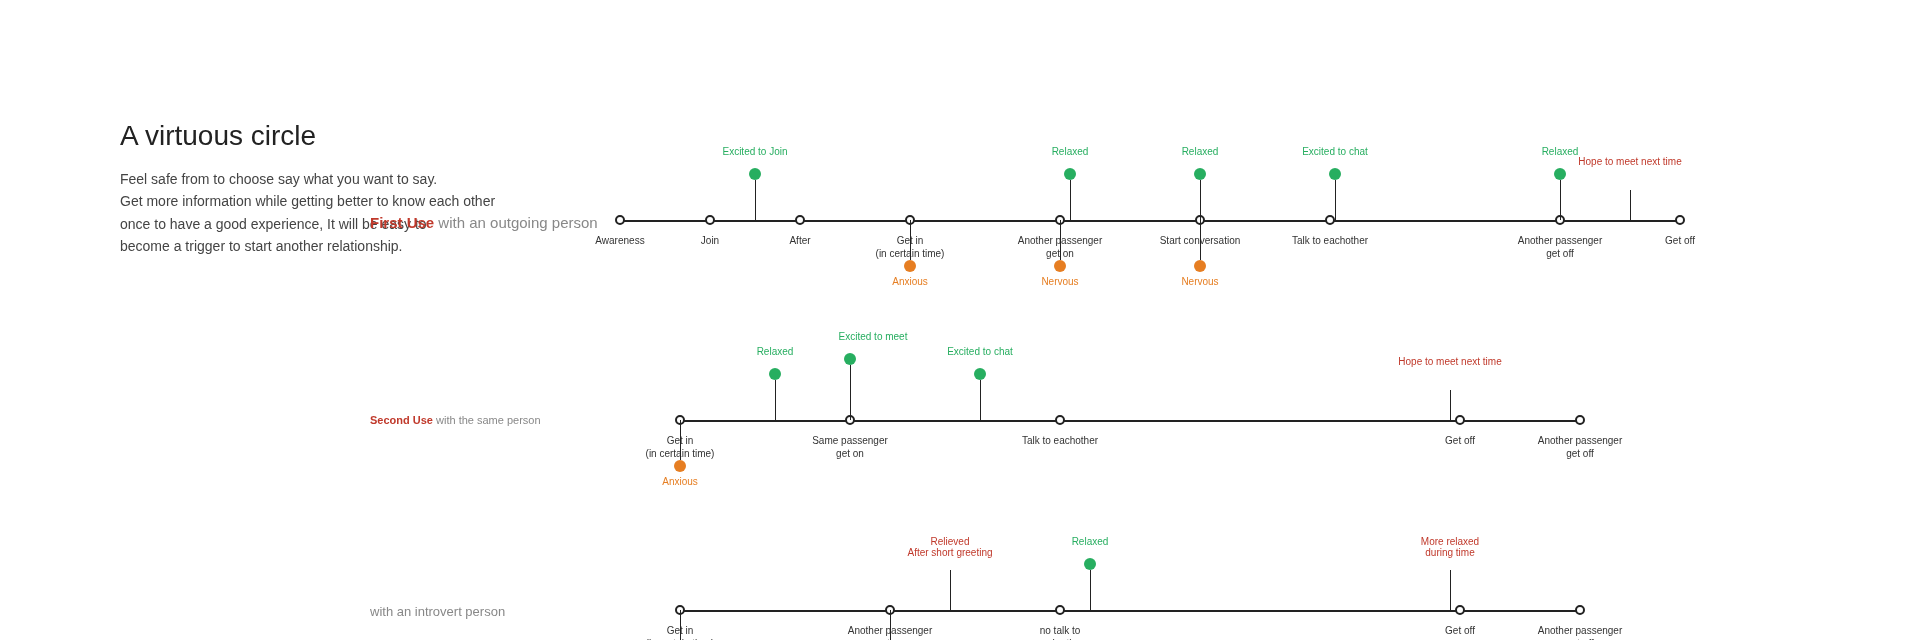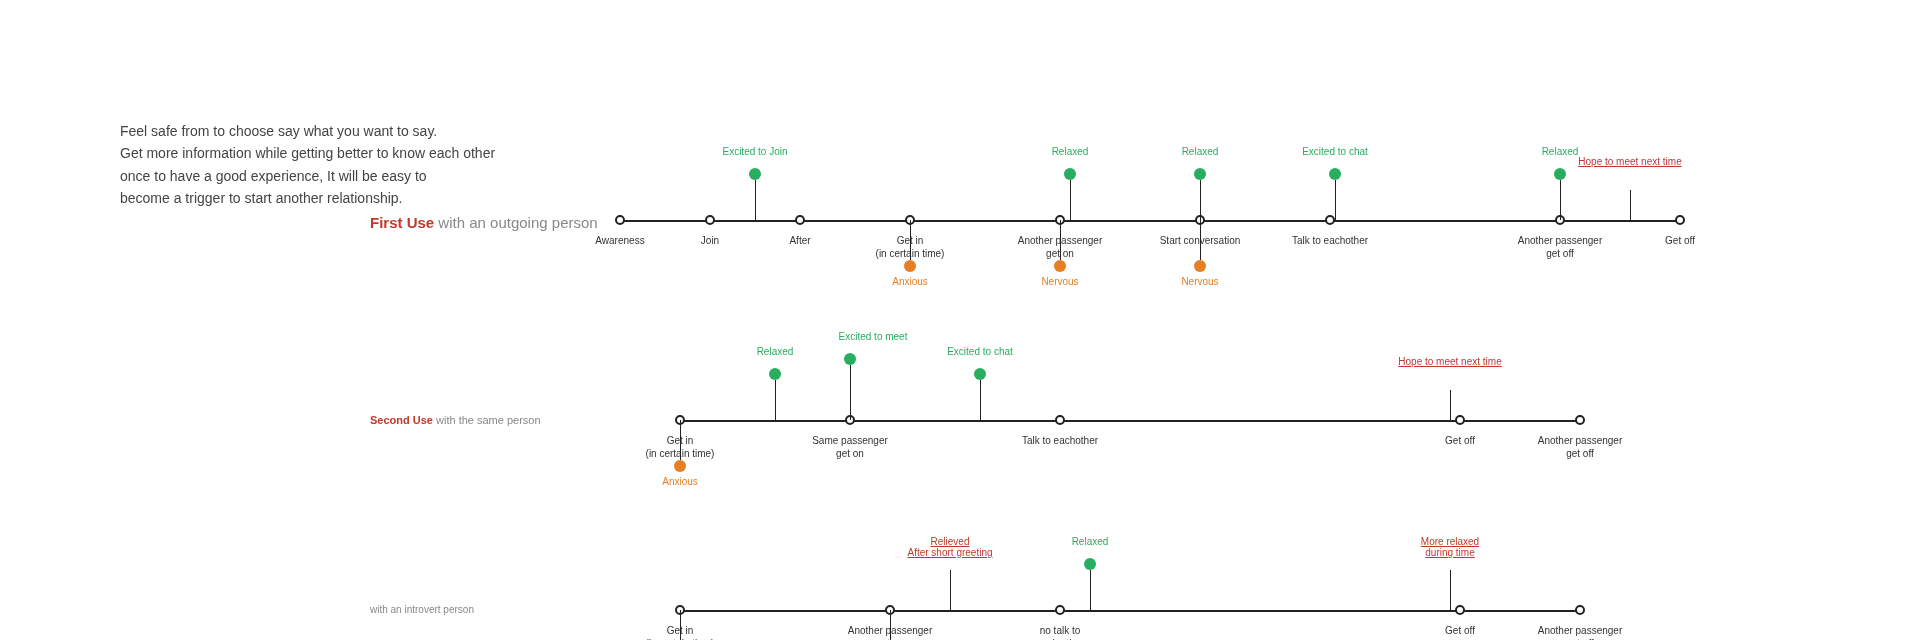--- a/index.html
+++ b/index.html
@@ -83,21 +83,21 @@
 
     
     .emotion-label {
       position: absolute;
       font-size: 10px;
       text-align: center;
       transform: translateX(-50%);
     }
     .label-green { color: #27ae60; }
     .label-orange { color: #e67e22; }
-    .label-red { color: #c0392b; text-decoration: underline; }
+    .label-red { color: #c0392b; }
 
     
     .step-label {
       position: absolute;
       font-size: 10px;
       color: #333;
       text-align: center;
       transform: translateX(-50%);
       line-height: 1.3;
     }
@@ -106,20 +106,21 @@
     .connector {
       position: absolute;
       width: 1px;
       background: #222;
     }
   </style>
 </head>
 <body>
 
 <div class="left-panel">
+  <div class="subtitle">A virtuous circle</div>
   <div class="description">Feel safe from to choose say what you want to say.<br>Get more information while getting better to know each other<br>once to have a good experience, It will be easy to<br>become a trigger to start another relationship.</div>
 </div>
 
 <div class="journey-area" id="journey-area">
 <div class="journey-row" style="position: absolute; top: 100px; left: 0px; width: 1260px; height: 200px;">
       <div style="position: absolute; top: 74px; left: -210px; font-size: 15px; color: rgb(136, 136, 136); white-space: nowrap;"><span style="color: rgb(192, 57, 43); font-weight: 600;">First Use</span> with an outgoing person</div>
       <div class="timeline-line" style="top: 80px; left: 40px; width: 1060px;"></div>
       <div class="node" style="top: 80px; left: 40px;"></div>
       <div class="step-label" style="top: 94px; left: 40px;">Awareness</div>
       <div class="node" style="top: 80px; left: 130px;"></div>
@@ -189,21 +190,21 @@
       <div class="emotion-dot dot-green" style="top: 34px; left: 400px;"></div>
       <div class="emotion-label label-green" style="top: 6px; left: 400px;">Excited to chat</div>
       <div class="connector" style="left: 870px; top: 50px; height: 30px;"></div>
       <div class="emotion-dot dot-red" style="top: 44px; left: 870px;"></div>
       <div class="emotion-label label-red" style="top: 16px; left: 870px;">Hope to meet next time</div>
       <div class="connector" style="left: 100px; top: 80px; height: 40px;"></div>
       <div class="emotion-dot dot-orange" style="top: 126px; left: 100px;"></div>
       <div class="emotion-label label-orange" style="top: 136px; left: 100px;">Anxious</div>
     </div>
     <div class="journey-row" style="position: absolute; top: 490px; left: 0px; width: 1260px; height: 200px;">
-      <div style="position: absolute; top: 74px; left: -210px; font-size: 10px; color: rgb(136, 136, 136); white-space: nowrap; text-align: right;">with an introvert person</div>
+      <div style="position: absolute; top: 74px; left: -210px; font-size: 13px; color: rgb(136, 136, 136); white-space: nowrap; text-align: right;">with an introvert person</div>
       <div class="timeline-line" style="top: 80px; left: 100px; width: 900px;"></div>
       <div class="node" style="top: 80px; left: 100px;"></div>
       <div class="step-label" style="top: 94px; left: 100px;">Get in<br>(in certain time)</div>
       <div class="node" style="top: 80px; left: 310px;"></div>
       <div class="step-label" style="top: 94px; left: 310px;">Another passenger<br>get on</div>
       <div class="node" style="top: 80px; left: 480px;"></div>
       <div class="step-label" style="top: 94px; left: 480px;">no talk to<br>each other</div>
       <div class="node" style="top: 80px; left: 880px;"></div>
       <div class="step-label" style="top: 94px; left: 880px;">Get off</div>
       <div class="node" style="top: 80px; left: 1000px;"></div>

